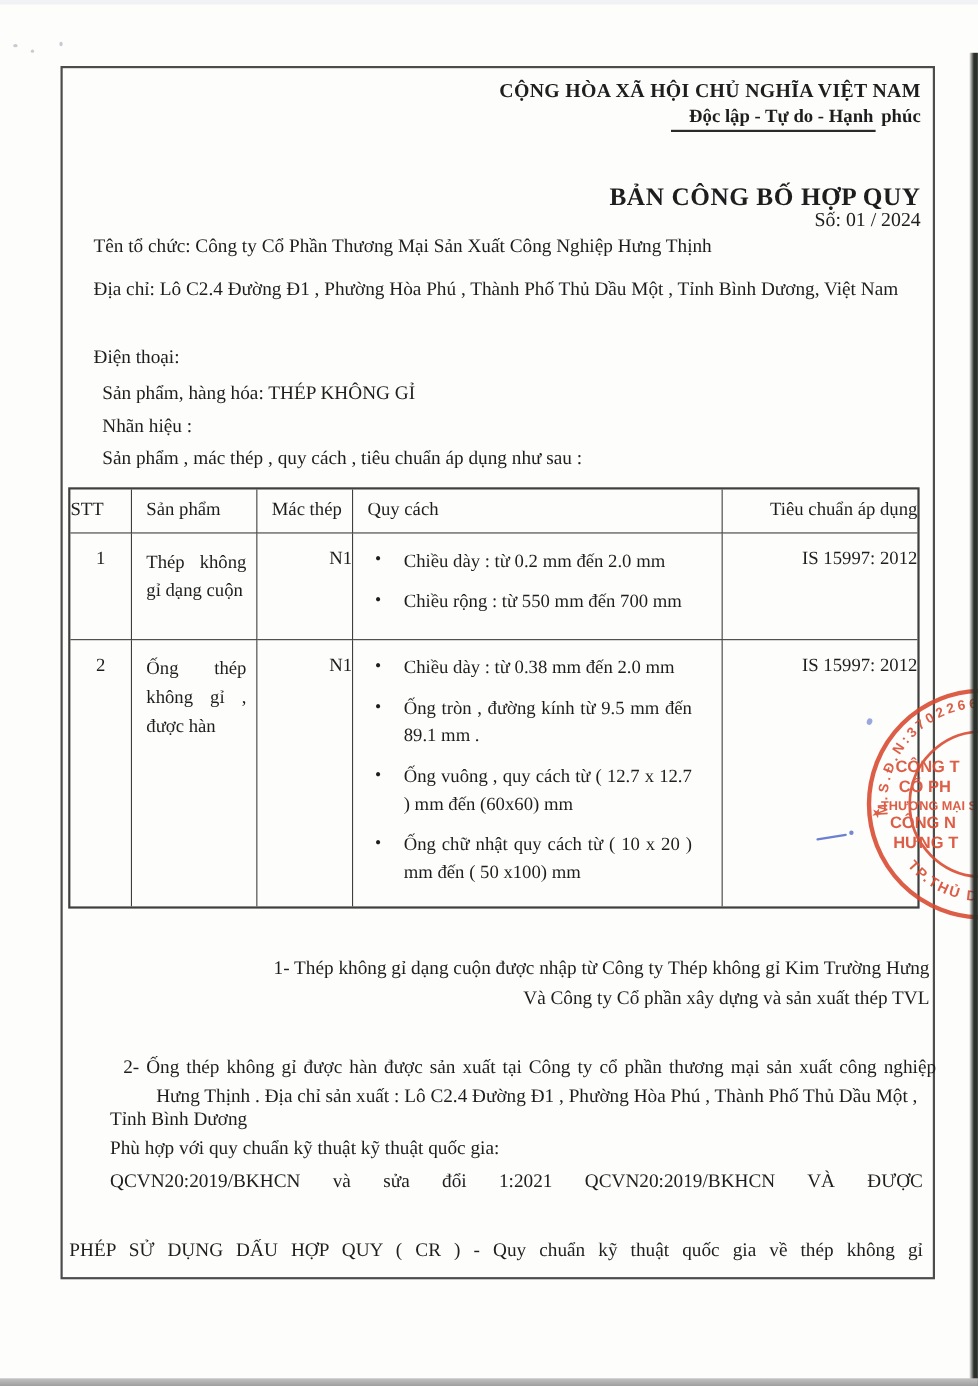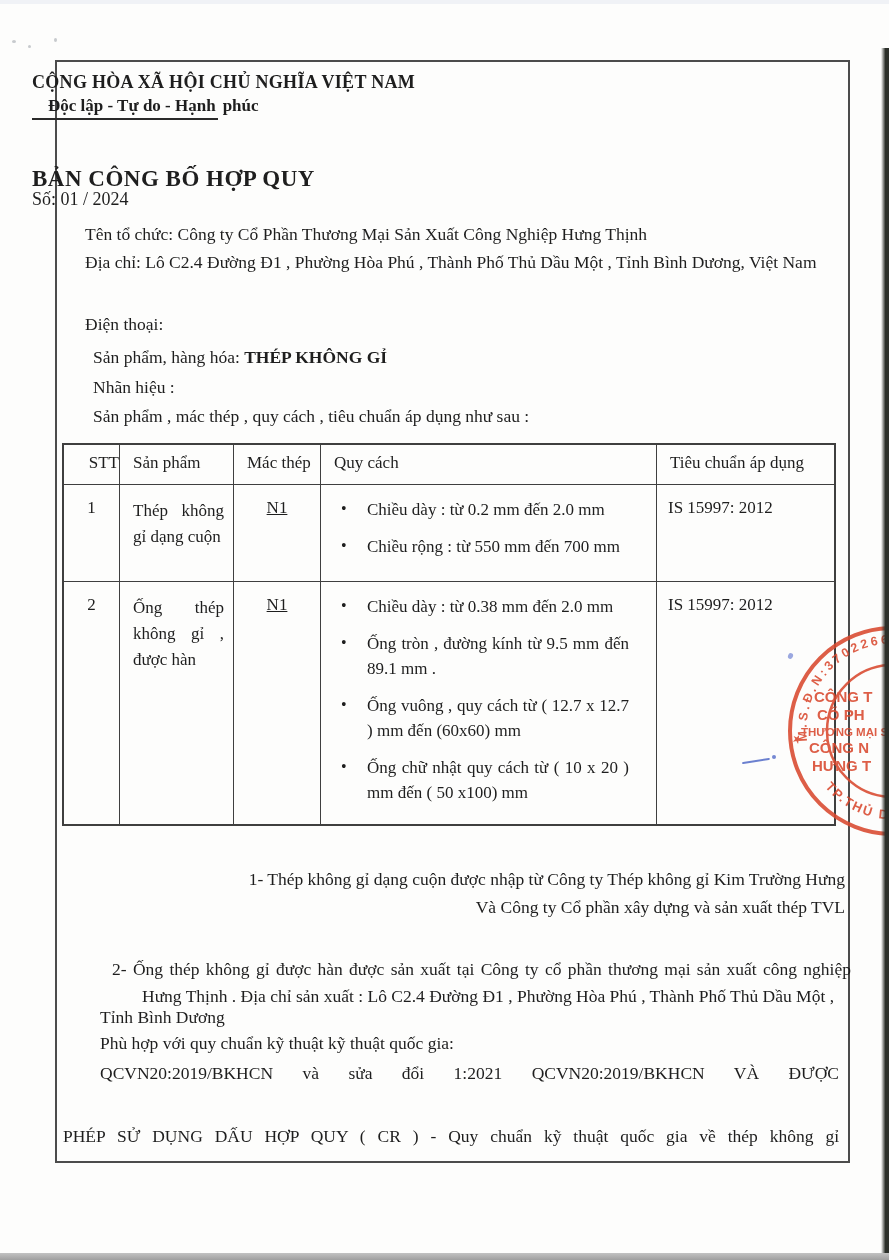--- a/index.html
+++ b/index.html
@@ -18,53 +18,53 @@
   }
   .strip-bottom{left:0;top:1253px;width:889px;height:7px;
     background:linear-gradient(to bottom,#c2c2c2,#9f9f9f);}
   .speck{background:#9aa0a8;border-radius:50%;opacity:.55;}
 
   
   .page-frame{left:55px;top:60px;width:795px;height:1103px;
     border:2px solid #4c4c4c;box-sizing:border-box;background:transparent;}
 
   
-  .center-block{left:32px;width:795px;text-align:left;}
+  .center-block{left:42px;width:795px;text-align:right;}
   .nat-line{top:72px;font-size:18px;font-weight:bold;letter-spacing:.3px;}
   .motto{top:96px;font-size:17px;font-weight:bold;}
   .motto .u{border-bottom:2px solid #2a2a2a;padding:0 2px 3px 16px;}
   .motto .tail{padding-left:5px;}
   .doc-title{top:150px;font-size:23px;font-weight:bold;letter-spacing:.5px;margin-top:16px;}
   .doc-number{top:189px;font-size:18px;}
 
   
   .para{left:85px;width:754px;font-size:17.5px;line-height:28px;}
-  .p-org{top:220px;}
+  .p-org{top:209px;}
   .p-addr{top:248px;}
   .p-phone{top:310px;}
   .p-prod{top:343px;left:93px;}
   .p-brand{top:373px;left:93px;}
   .p-intro{top:402px;left:93px;}
-  .bold{font-weight:bold;}
+  .bold{font-weight:normal;}
 
   
   .tbl{left:62px;top:443px;width:774px;box-sizing:border-box;
     border:2px solid #3f3f3f;display:grid;
     grid-template-columns:56px 114px 87px 336px auto;
     grid-template-rows:40px 97px 242px;
     font-size:17px;background:transparent;}
   .c{border-right:1.5px solid #3f3f3f;border-bottom:1.5px solid #3f3f3f;
     box-sizing:border-box;overflow:hidden;}
-  .c.lastcol{border-right:none;}
+  .c.lastcol{border-right:none;text-align:right;}
   .c.lastrow{border-bottom:none;}
   .h{padding:8px 0 0 13px;}
-  .h.ctr{padding-left:0;text-align:right;}
+  .h.ctr{padding-left:0;text-align:left;}
   .cell-stt{text-align:center;padding-top:13px;}
   .cell-prod{padding:13px 9px 0 13px;text-align:justify;line-height:26px;}
-  .cell-grade{text-align:center;padding-top:13px;text-decoration:underline;}
+  .cell-grade{text-align:right;padding-top:13px;}
   .cell-spec{padding:12px 10px 0 0;}
   .cell-std{padding:13px 0 0 11px;}
   .bl{position:relative;margin:0 0 12px 46px;width:262px;
     text-align:justify;line-height:25px;}
   .bl::before{content:"•";position:absolute;left:-26px;top:-1px;font-size:16px;}
 
   
   .note{font-size:17.5px;line-height:27px;text-align:right;}
   .n1a{left:100px;top:866px;width:745px;}
   .n1b{left:100px;top:894px;width:745px;}

